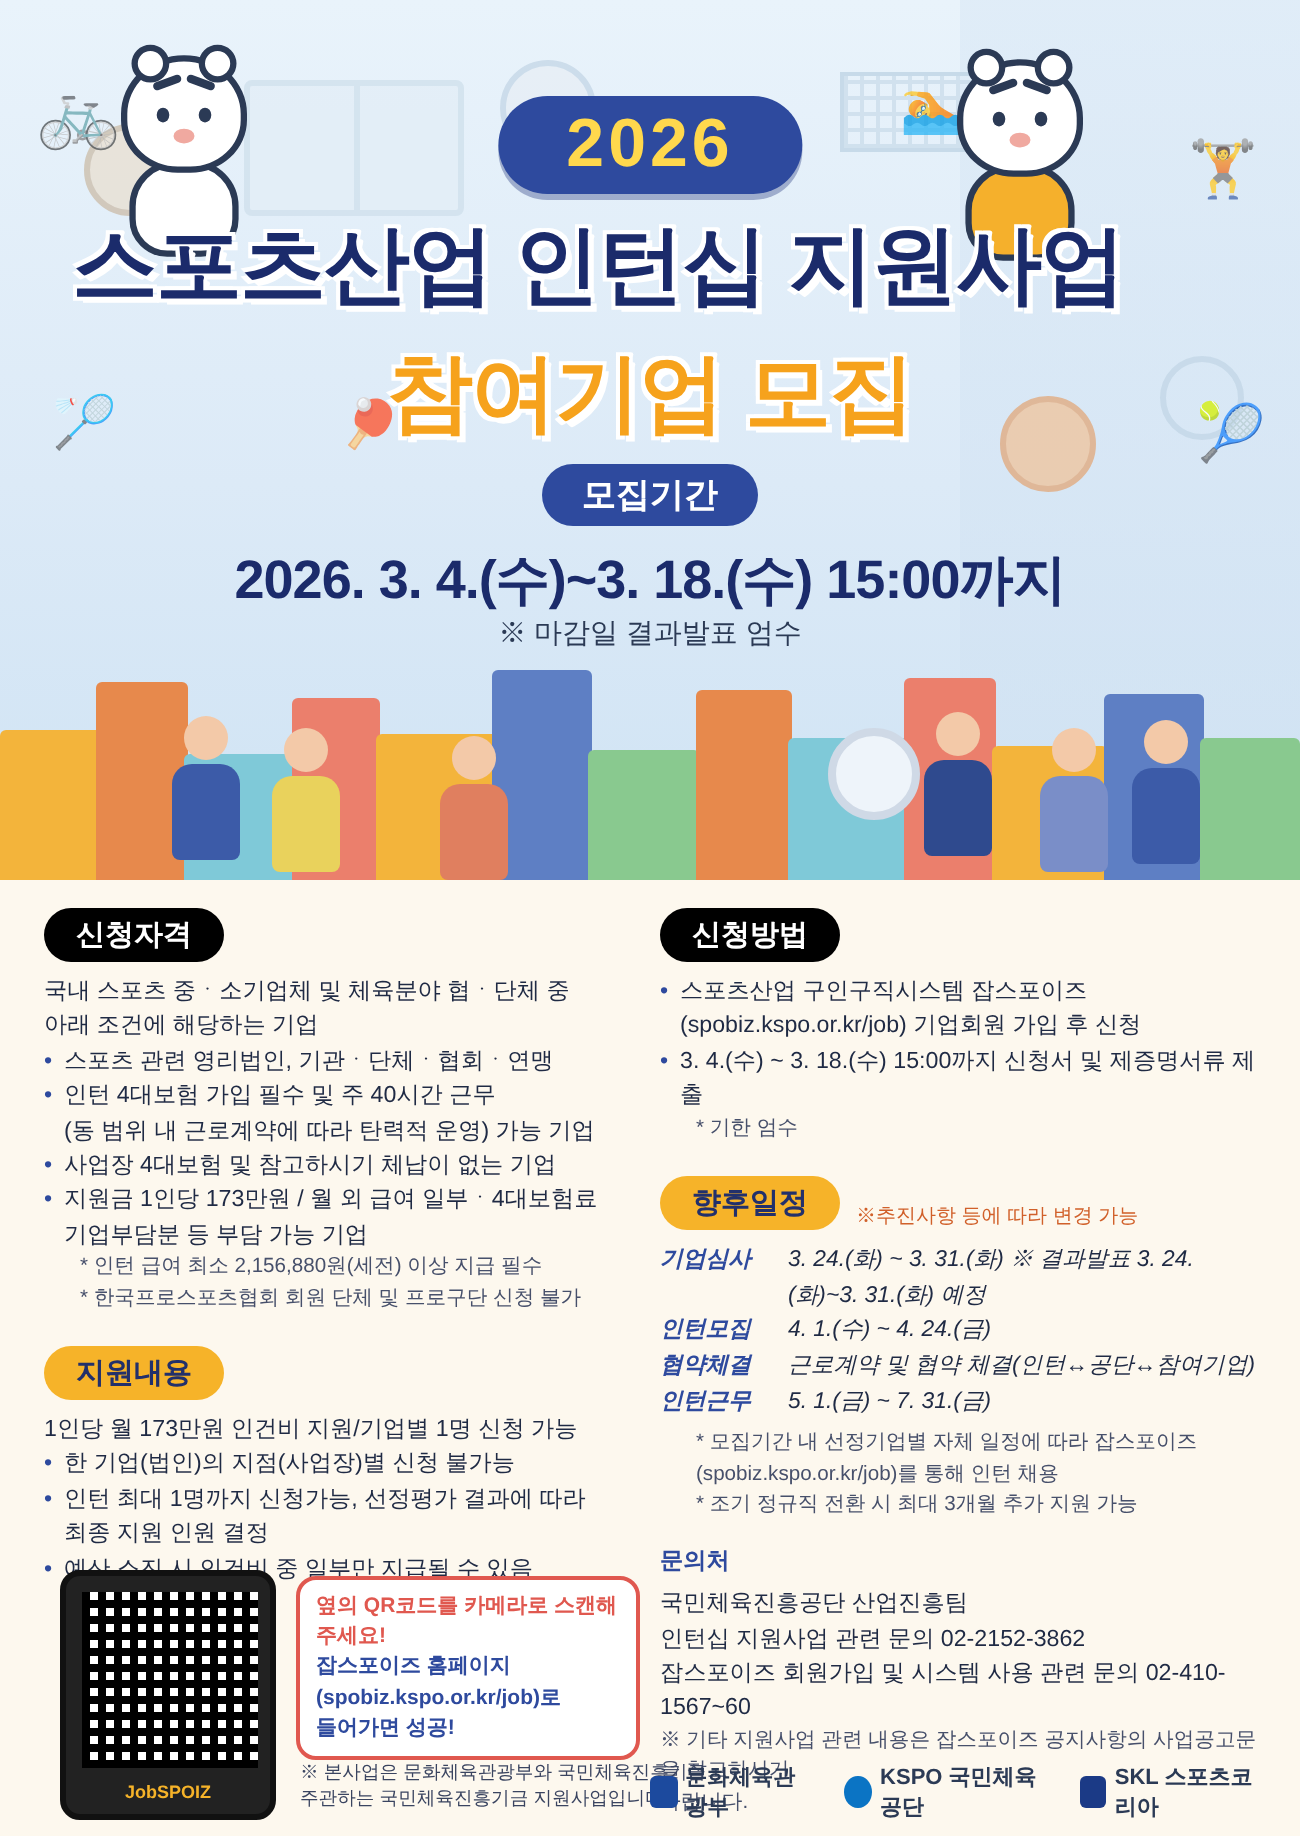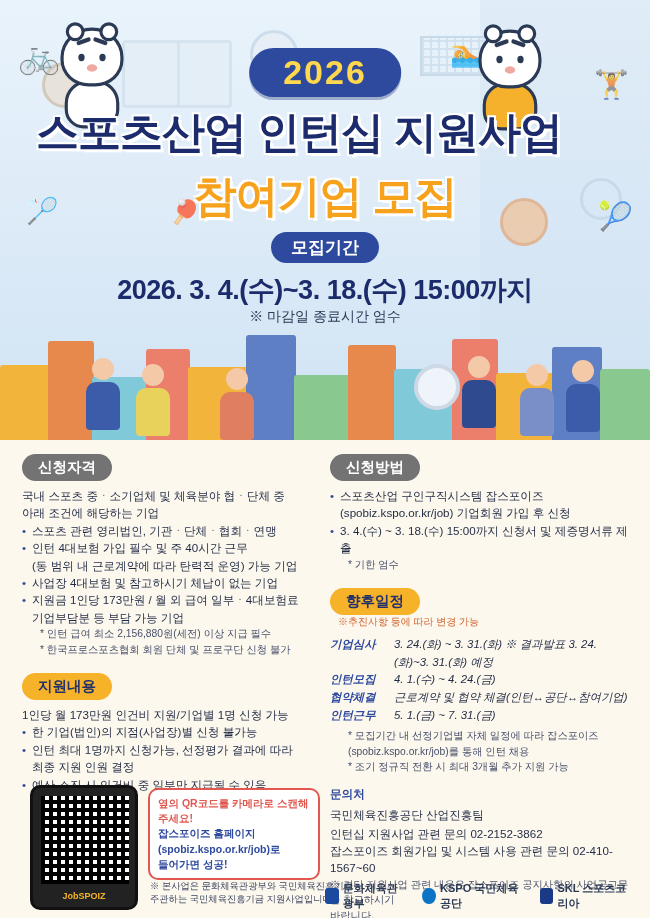--- a/index.html
+++ b/index.html
@@ -104,21 +104,21 @@
   .city { position:absolute; left:0; top:330px; width:650px; height:115px; overflow:hidden; }
   .bldg { position:absolute; bottom:0; border-radius:3px 3px 0 0; }
   .people { position:absolute; left:0; top:330px; width:650px; height:115px; }
   .person { position:absolute; }
   .p-head { width:22px;height:22px;border-radius:50%;margin:0 auto; }
   .p-body { width:34px;height:48px;border-radius:10px 10px 4px 4px;margin:2px auto 0; }
 
   
   .lower { position:absolute; left:0; top:440px; width:650px; height:478px; background:#fdf8ee; }
   .sec-head {
-    display:inline-block; background:#737373; color:#fff; font-weight:bold;
+    display:inline-block; background:#000000; color:#fff; font-weight:bold;
     font-size:14.5px; padding:4px 16px; border-radius:14px;
   }
   .sec-head.yellow { background:#f6b329; color:#22306b; }
   .col-left { position:absolute; left:22px; top:14px; width:290px; }
   .col-right { position:absolute; left:330px; top:14px; width:300px; }
   .blk { margin-bottom:10px; }
   .body-txt { font-size:11.6px; color:#1f2a44; line-height:1.5; margin-top:6px; }
   .body-txt .li { position:relative; padding-left:10px; }
   .body-txt .li:before { content:"•"; position:absolute; left:0; color:#2e4a9e; }
   .body-txt .sub { padding-left:18px; font-size:10.3px; color:#47506b; }
@@ -207,21 +207,21 @@
         </div>
       <div class="body"></div>
     </div>
   </div>
 
   <div class="badge-2026">2026</div>
   <div class="title-main">스포츠산업 인턴십 지원사업</div>
   <div class="title-sub">참여기업 모집</div>
   <div class="period-badge">모집기간</div>
   <div class="period-date">2026. 3. 4.(수)~3. 18.(수) 15:00까지</div>
-  <div class="period-note">※ 마감일 종료시간 엄수</div>
+  <div class="period-note">※ 마감일 결과발표 엄수</div>
 
   <div class="city">
     <div class="bldg" style="left:0;width:54px;height:80px;background:#f3b43b;"></div>
     <div class="bldg" style="left:48px;width:46px;height:104px;background:#e7894c;"></div>
     <div class="bldg" style="left:92px;width:58px;height:68px;background:#7fc9d8;"></div>
     <div class="bldg" style="left:146px;width:44px;height:96px;background:#eb7f6c;"></div>
     <div class="bldg" style="left:188px;width:62px;height:78px;background:#f3b43b;"></div>
     <div class="bldg" style="left:246px;width:50px;height:110px;background:#5e7fc4;"></div>
     <div class="bldg" style="left:294px;width:56px;height:70px;background:#89c98f;"></div>
     <div class="bldg" style="left:348px;width:48px;height:100px;background:#e7894c;"></div>
@@ -298,21 +298,21 @@
         <div class="sec-head">신청방법</div>
         <div class="body-txt">
           <div class="li" style="white-space:pre-line;">스포츠산업 구인구직시스템 잡스포이즈
 (spobiz.kspo.or.kr/job) 기업회원 가입 후 신청</div>
           <div class="li" style="white-space:pre-line;">3. 4.(수) ~ 3. 18.(수) 15:00까지 신청서 및 제증명서류 제출</div>
           <div class="sub">* 기한 엄수</div>
         </div>
       </div>
 
       <div class="blk" style="margin-top:16px;">
-        <div style="display:flex;align-items:flex-start;flex-direction:column;">
+        <div style="display:flex;align-items:flex-end;">
           <span class="sec-head yellow">향후일정</span>
           <span class="note-top">※추진사항 등에 따라 변경 가능</span>
         </div>
         <div style="margin-top:7px;font-style:italic;">
           <div class="sched-row">
             <span class="k">기업심사</span>
             <span>3. 24.(화) ~ 3. 31.(화)  ※ 결과발표 3. 24.(화)~3. 31.(화) 예정</span>
           </div>
           <div class="sched-row">
             <span class="k">인턴모집</span>

